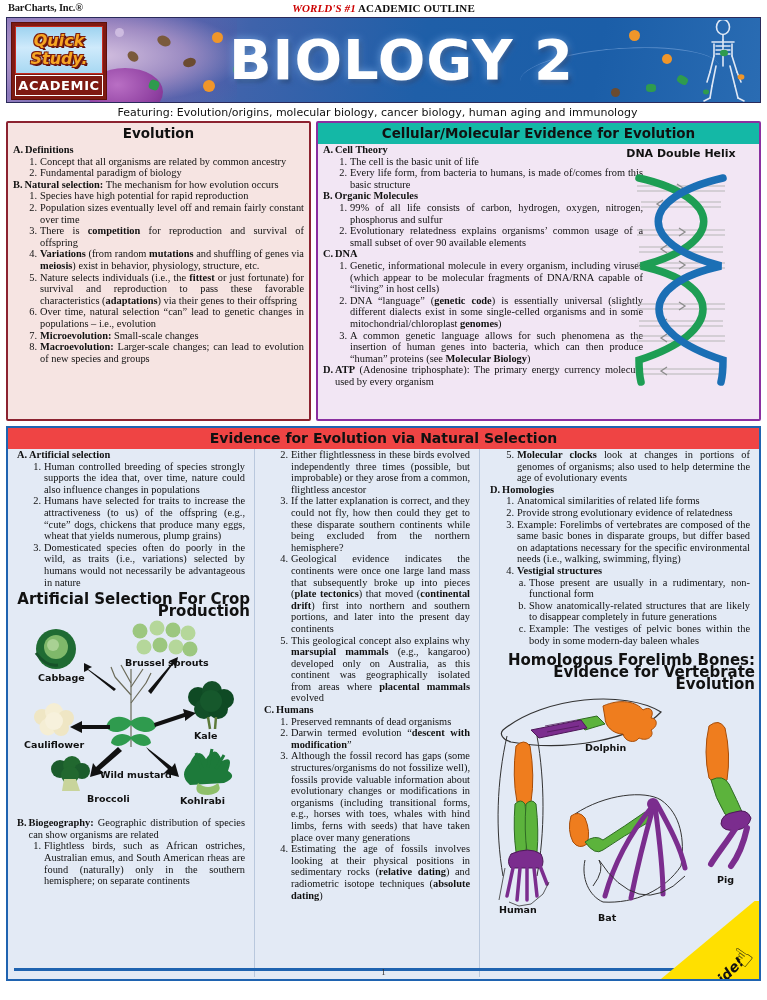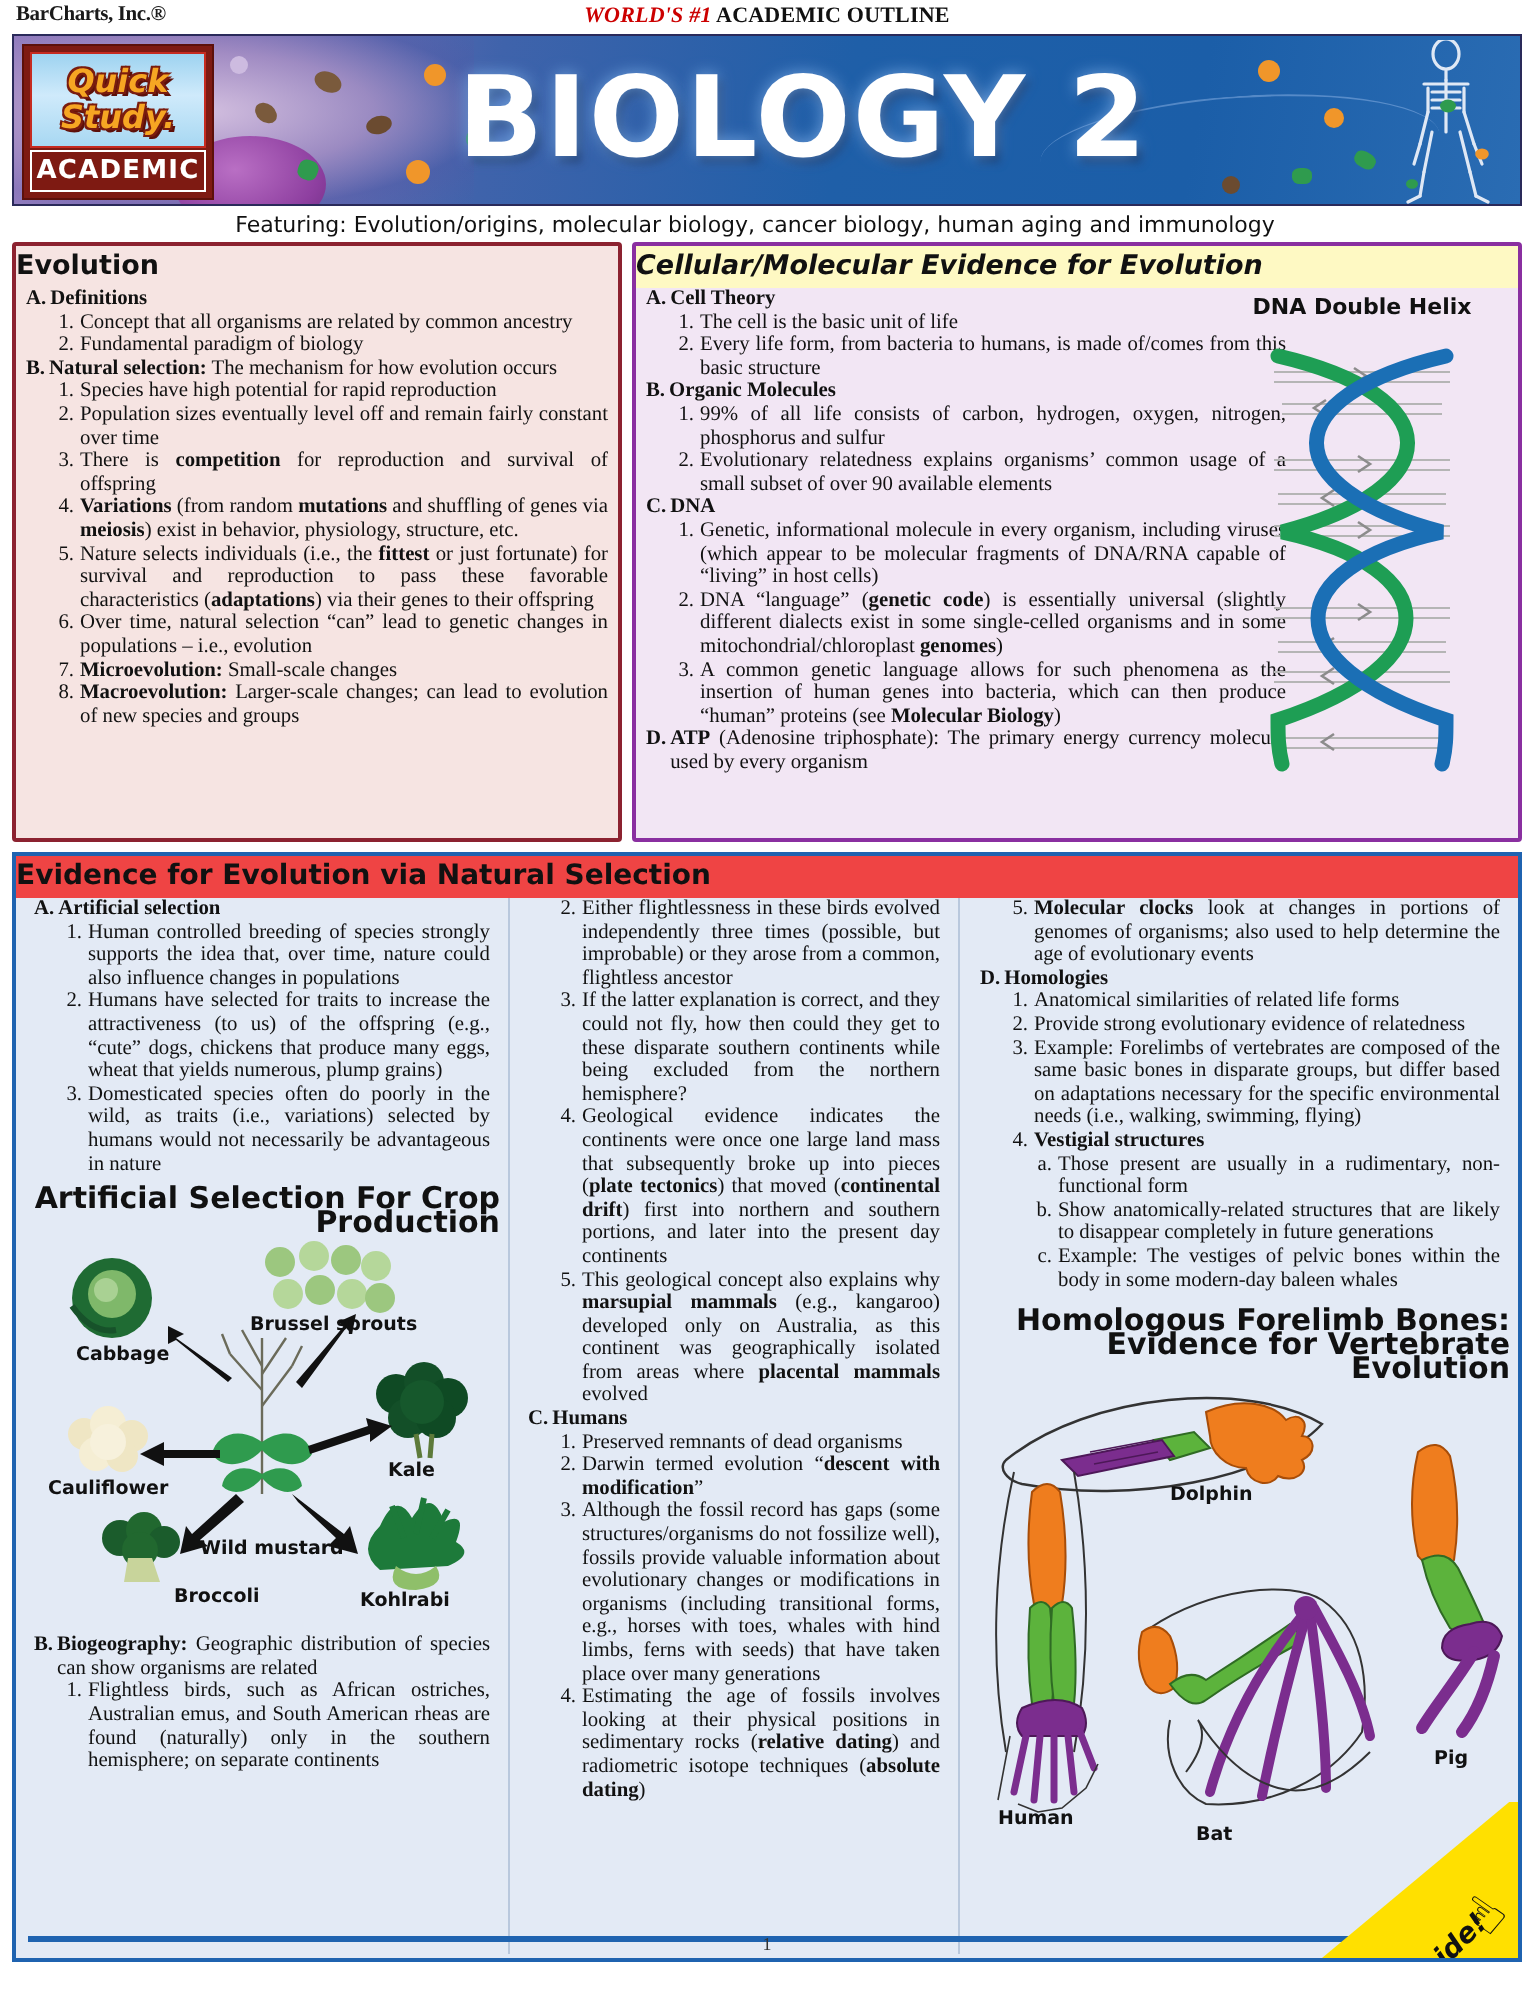--- a/index.html
+++ b/index.html
@@ -97,26 +97,26 @@
     width: 305px; background:#f6e4e2;
     border: 2px solid #8c2230;
     border-radius: 2px;
   }
   .panel-cell {
     flex:1; background:#f2e6f4;
     border: 2px solid #8a2fa0;
     border-radius: 2px;
   }
   .ptitle {
-    text-align:left; font-family:"DejaVu Sans", sans-serif;
+    text-align:center; font-family:"DejaVu Sans", sans-serif;
     font-weight:bold; font-size:13.5px; color:#111;
     padding: 2px 0 3px 0;
   }
   .panel-evo .ptitle { background:#f6e4e2; }
-  .panel-cell .ptitle { background:#fef9c3;font-style:italic; }
+  .panel-cell .ptitle { background:#14b8a6; }
 
   .body { padding: 0 5px 2px 5px; font-size:10.4px; line-height:11.6px; color:#111; text-align:justify; }
   .body .lvl-a { margin-top:0px; font-weight:bold; padding-left:0; text-indent:0; }
   .num { display:flex; gap:3px; padding-left:13px; margin-top:0px; }
   .num .n { flex:0 0 auto; width:11px; text-align:right; font-weight:normal; }
   .num .t { flex:1; text-align:justify; }
   .aline { display:flex; gap:2px; }
   .aline .n { flex:0 0 auto; font-weight:bold; }
   .aline .t { flex:1; text-align:justify; }
   b { font-weight:bold; }

